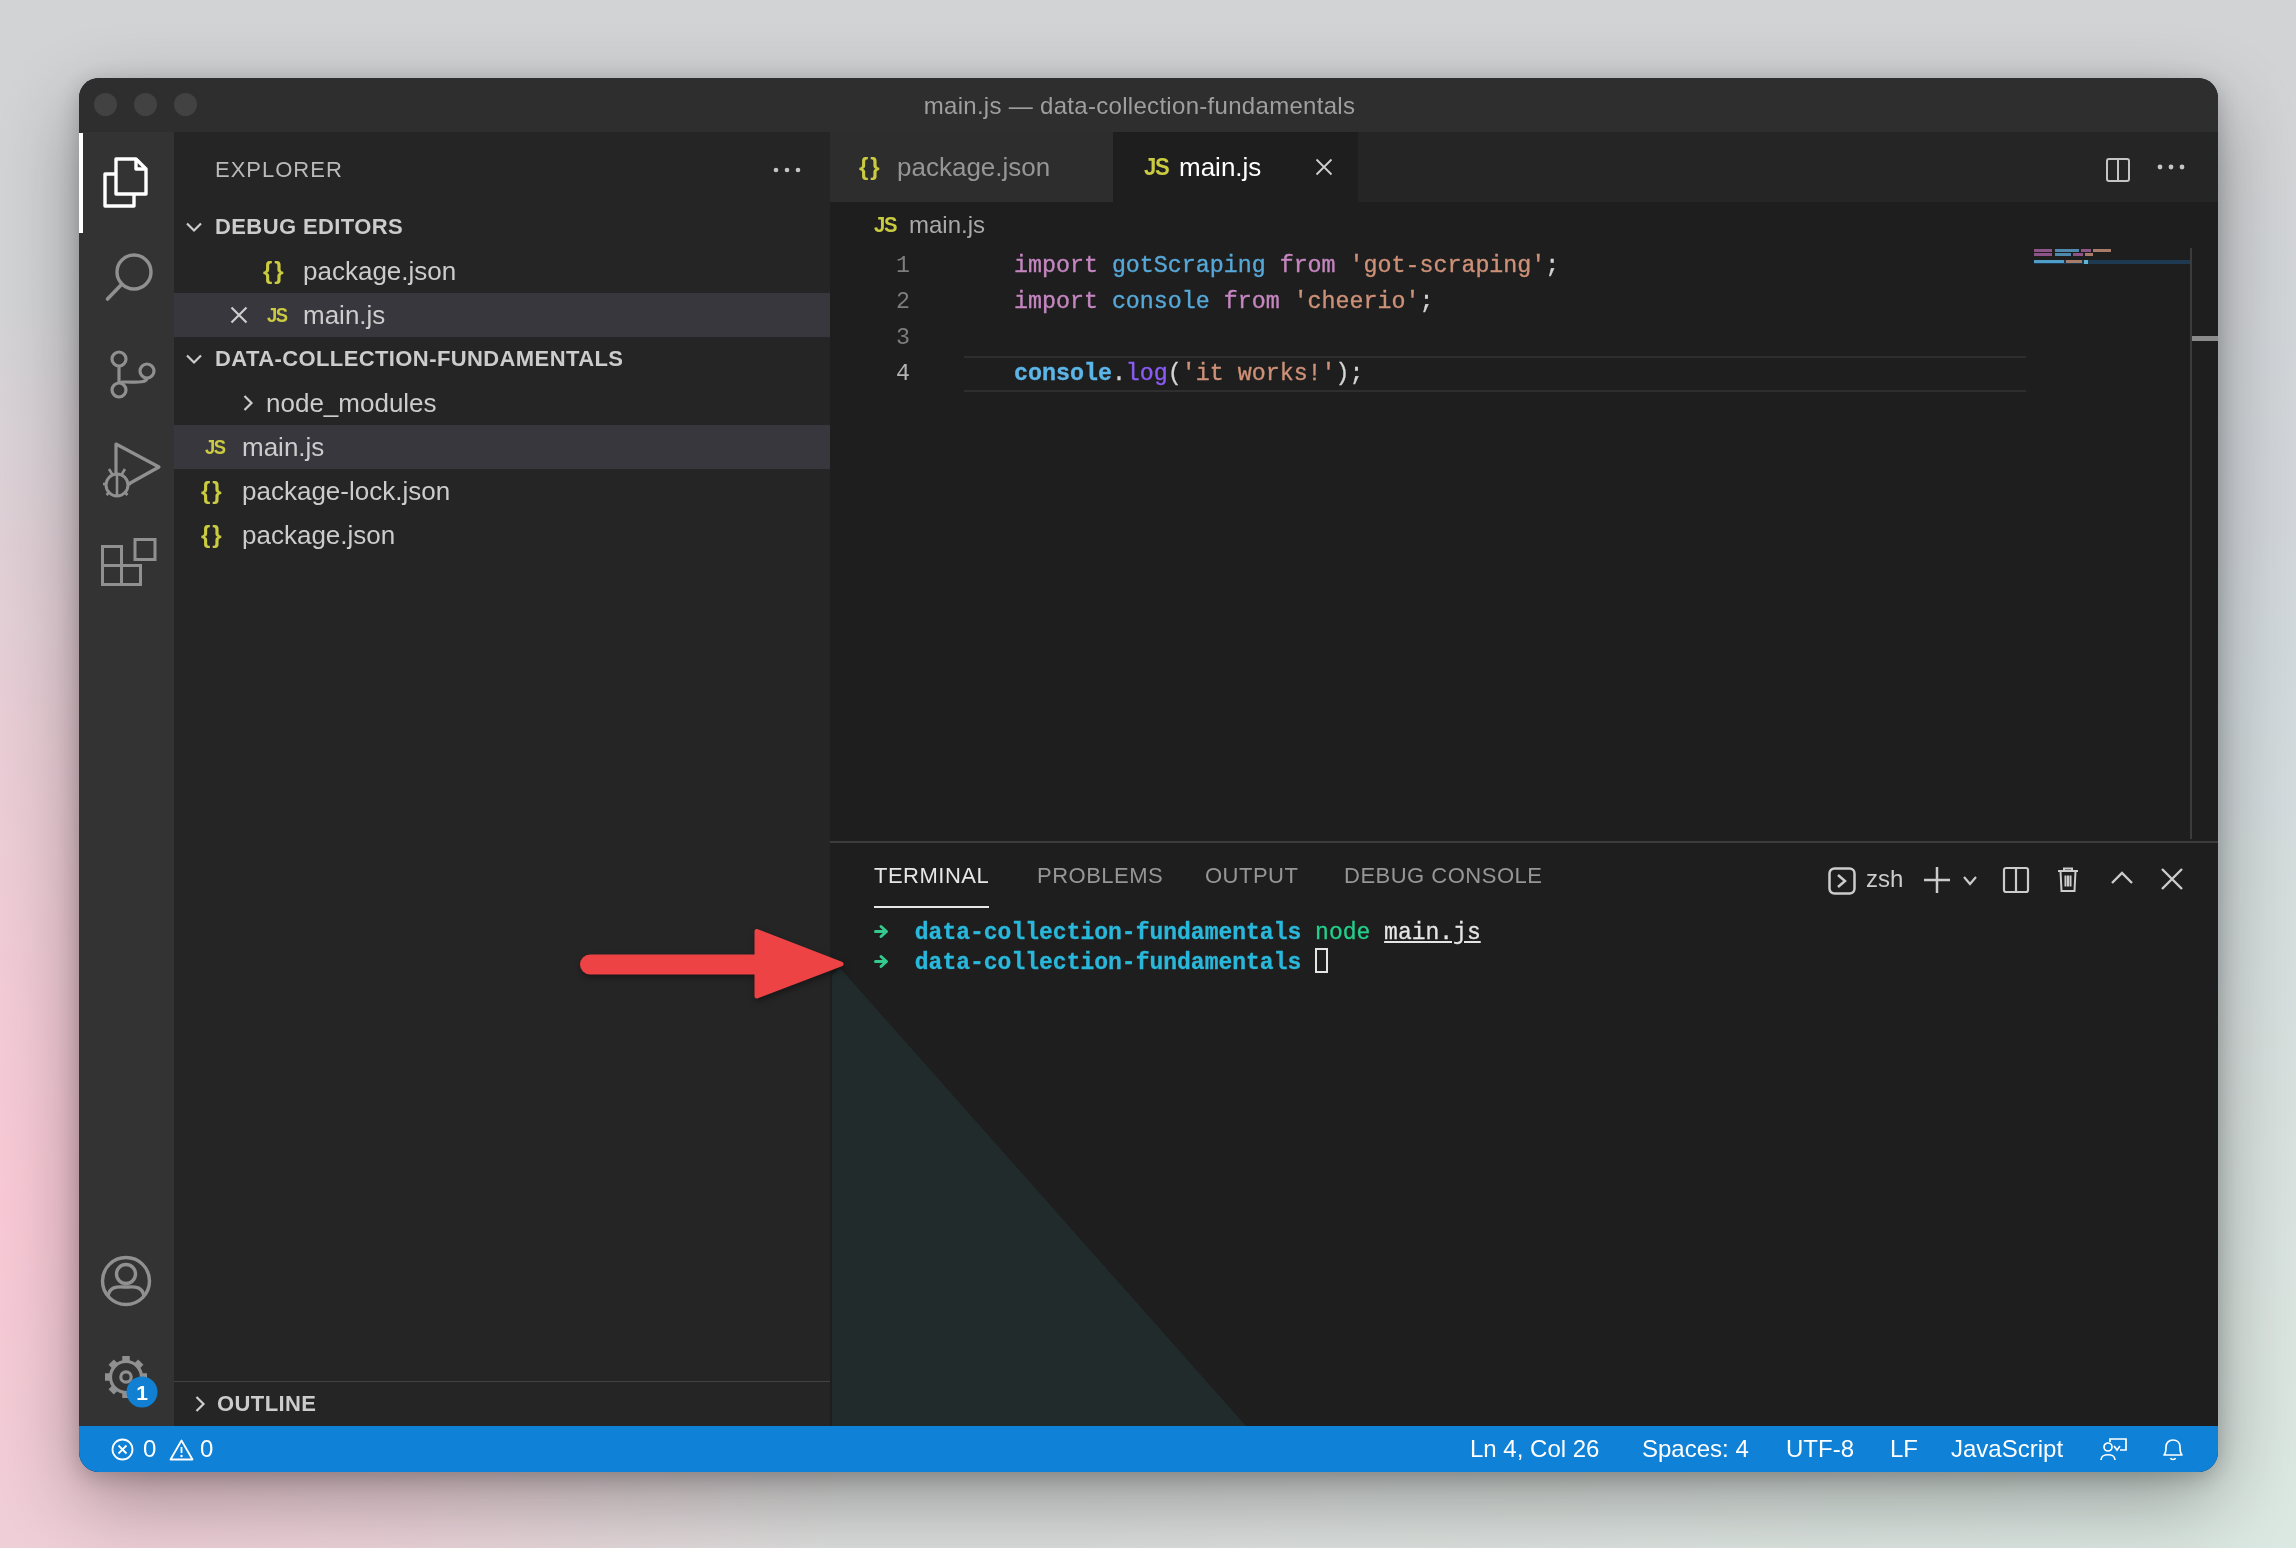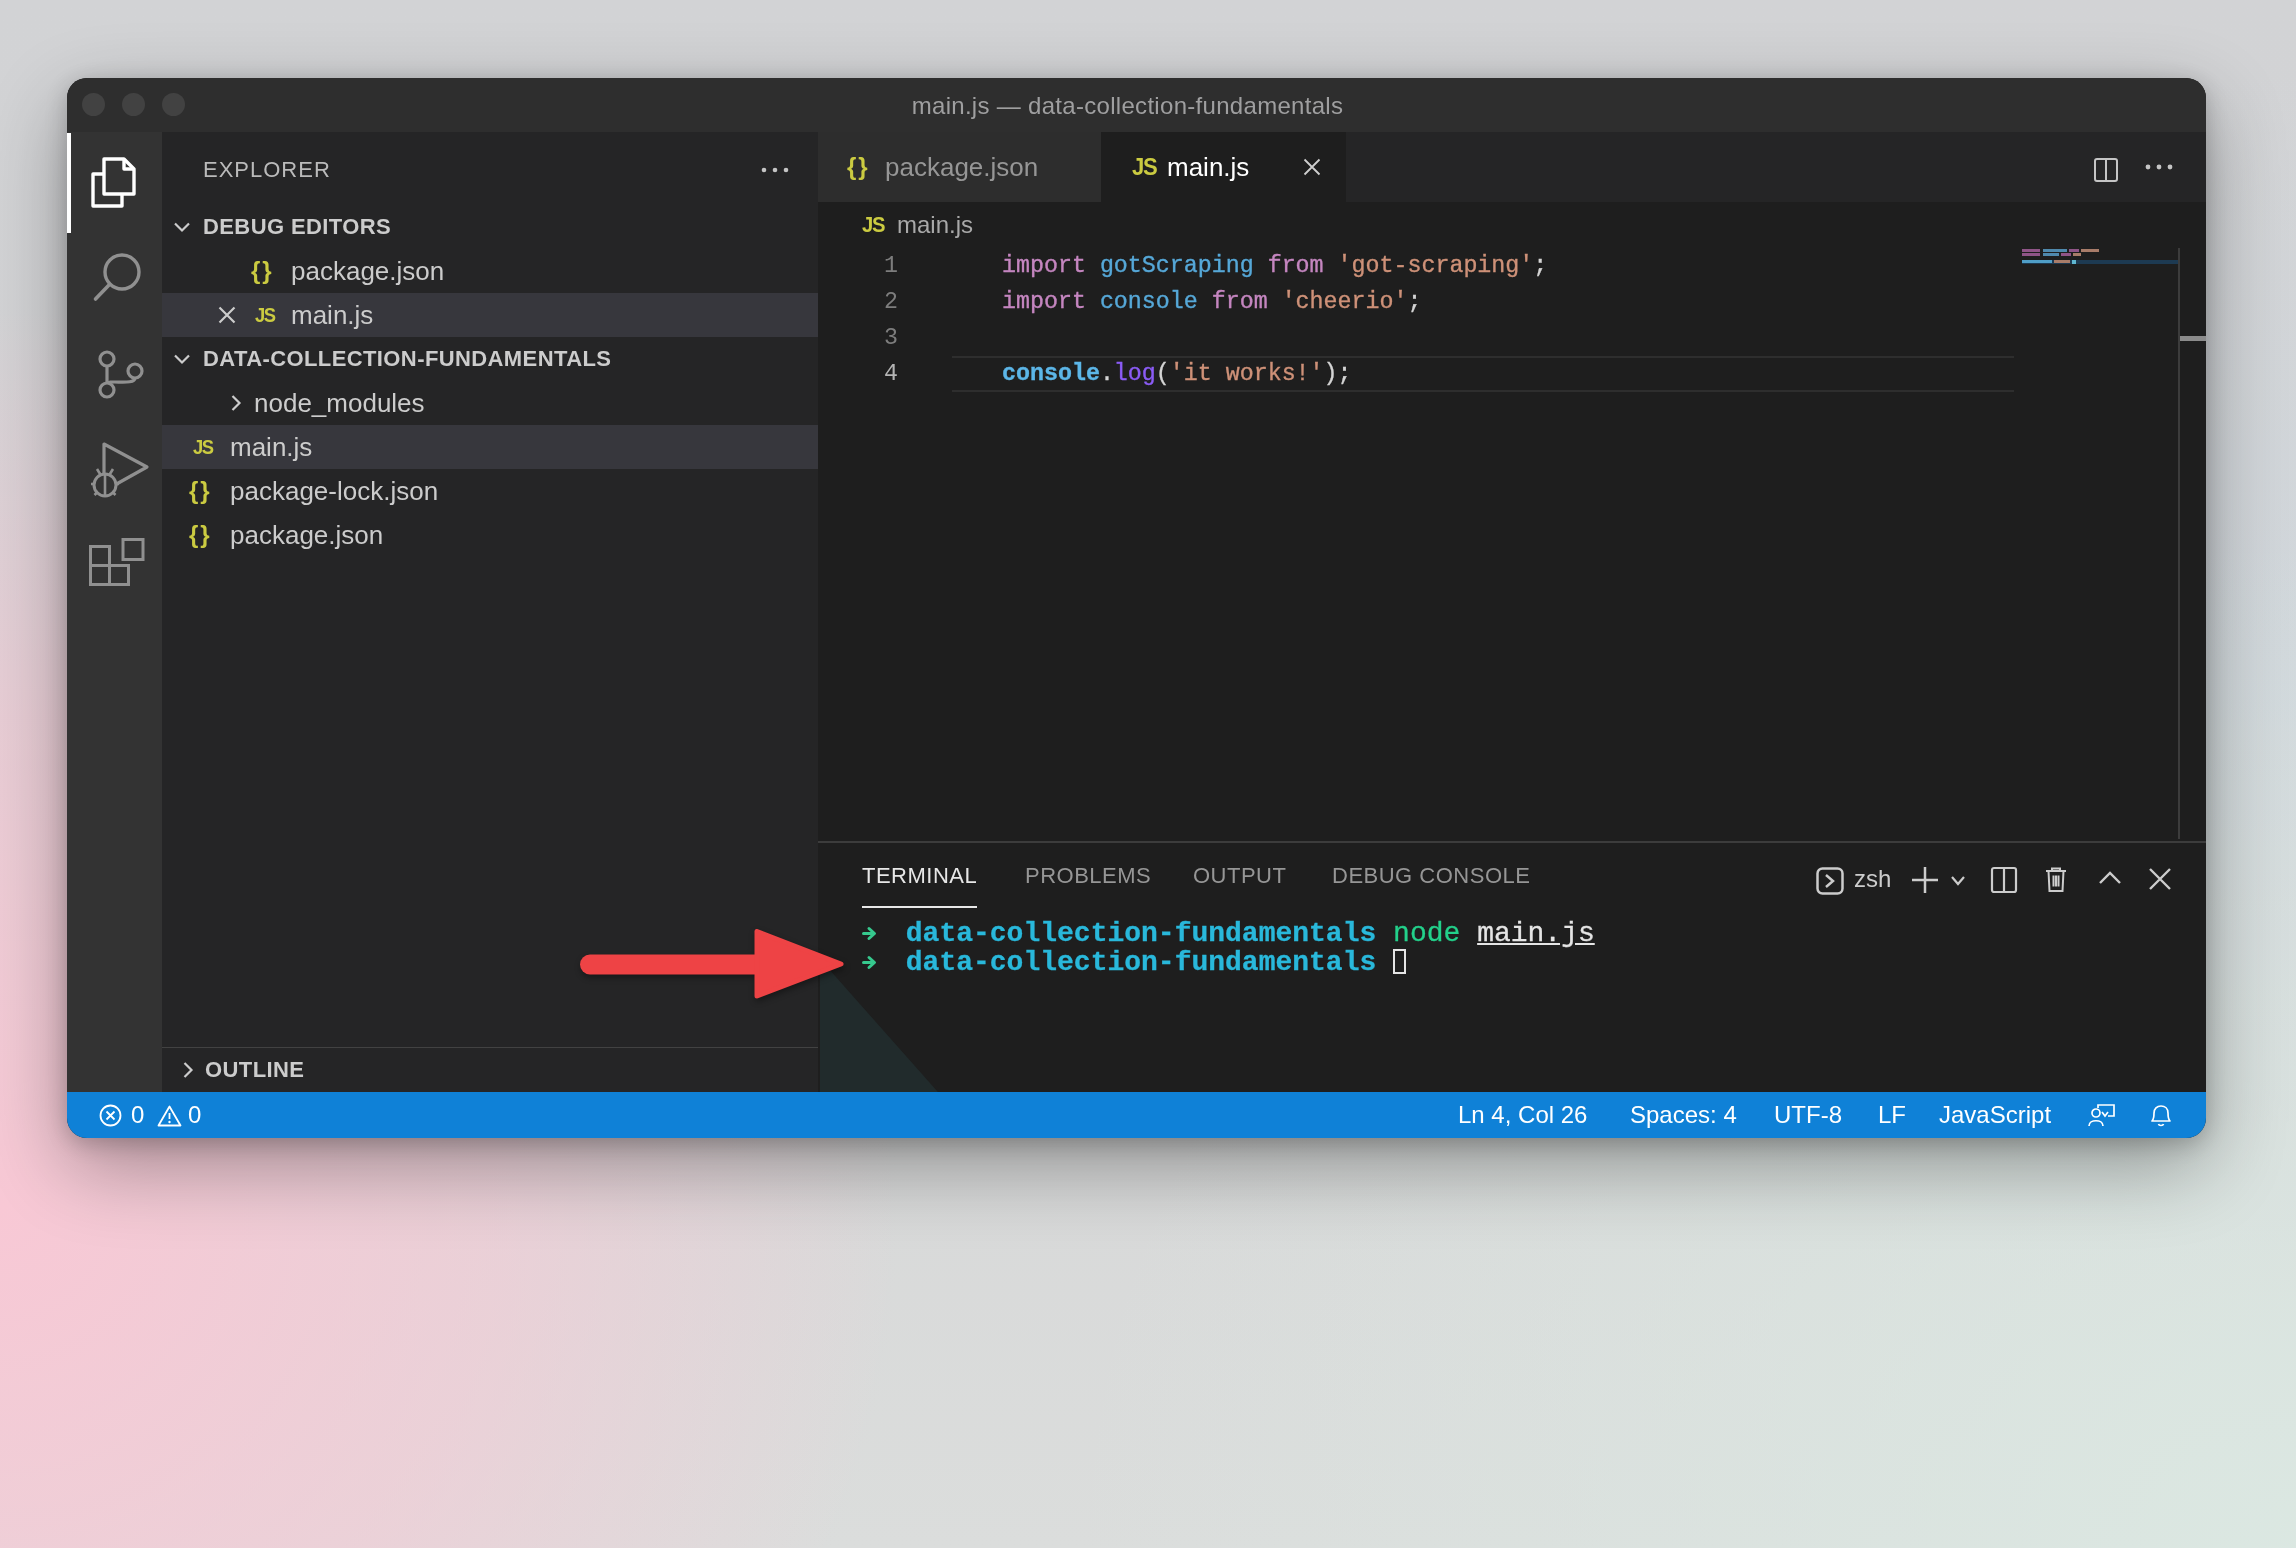--- a/index.html
+++ b/index.html
@@ -6,21 +6,21 @@
   html,body { width:2296px; height:1548px; overflow:hidden; }
   body {
     font-family:"Liberation Sans", sans-serif;
     background:
       radial-gradient(1250px 1250px at 0% 78%, rgba(248,200,213,1.0) 0%, rgba(248,200,213,0.55) 40%, rgba(248,200,213,0.0) 72%),
       radial-gradient(1700px 1400px at 100% 100%, rgba(219,232,226,0.95) 0%, rgba(219,232,226,0.0) 72%),
       radial-gradient(1200px 900px at 100% 45%, rgba(206,218,225,0.55) 0%, rgba(206,218,225,0.0) 70%),
       linear-gradient(180deg, #d2d3d5 0%, #d4d4d6 45%, #d8d9d9 75%, #dbdddc 100%);
   }
   .win {
-    position:absolute; left:67px; top:78px; width:2139px; height:1060px;
+    position:absolute; left:79px; top:78px; width:2139px; height:1394px;
     border-radius:20px; overflow:hidden; background:#1e1e1e;
     box-shadow: 0 28px 80px rgba(0,0,0,0.33), 0 5px 22px rgba(0,0,0,0.20);
   }
   .titlebar {
     position:absolute; left:0; top:0; right:0; height:54px; background:#2e2e2e;
   }
   .tl { position:absolute; top:15px; width:23px; height:23px; border-radius:50%; background:#424242; }
   .title {
     position:absolute; top:0; left:0; right:0; height:54px; line-height:56px;
     text-align:center; color:#9f9fa0; font-size:24px; letter-spacing:0.3px; padding-right:18px;
@@ -50,21 +50,21 @@
 
   
   .code { position:absolute; left:0; top:116px; right:0; height:593px; background:#1e1e1e;
           font-family:"Liberation Mono", monospace; font-size:23.3px; -webkit-text-stroke:0.35px; }
   .cline { position:absolute; left:136px; height:36px; line-height:36px; white-space:pre; color:#d4d4d4;margin-left:48px; }
   .lnum { position:absolute; left:0; width:80px; height:36px; line-height:36px; text-align:right; color:#7d7d7d; -webkit-text-stroke:0; }
 
   
   .panel { position:absolute; left:0; top:709px; right:0; bottom:0; background:#1e1e1e; border-top:2px solid #3c3c3c; }
   .ptab { position:absolute; top:0; height:66px; line-height:66px; font-size:22px; color:#969696; letter-spacing:0.5px; }
-  .term { position:absolute; font-family:"Liberation Mono", monospace; font-size:28px; white-space:pre; -webkit-text-stroke:0.3px; }
+  .term { position:absolute; font-family:"Liberation Mono", monospace; font-size:23px; white-space:pre; -webkit-text-stroke:0.3px; }
   .parrow { display:inline-block; width:28px; height:18px; vertical-align:-1px; }
   .parrow svg { display:inline; }
 
   .statusbar { position:absolute; left:0; bottom:0; right:0; height:46px; background:#0f81d7; color:#ffffff; font-size:24px; }
   .sitem { position:absolute; top:0; height:46px; line-height:46px; }
   svg { display:block; }
 </style>
 </head>
 <body>
 <div class="win">

